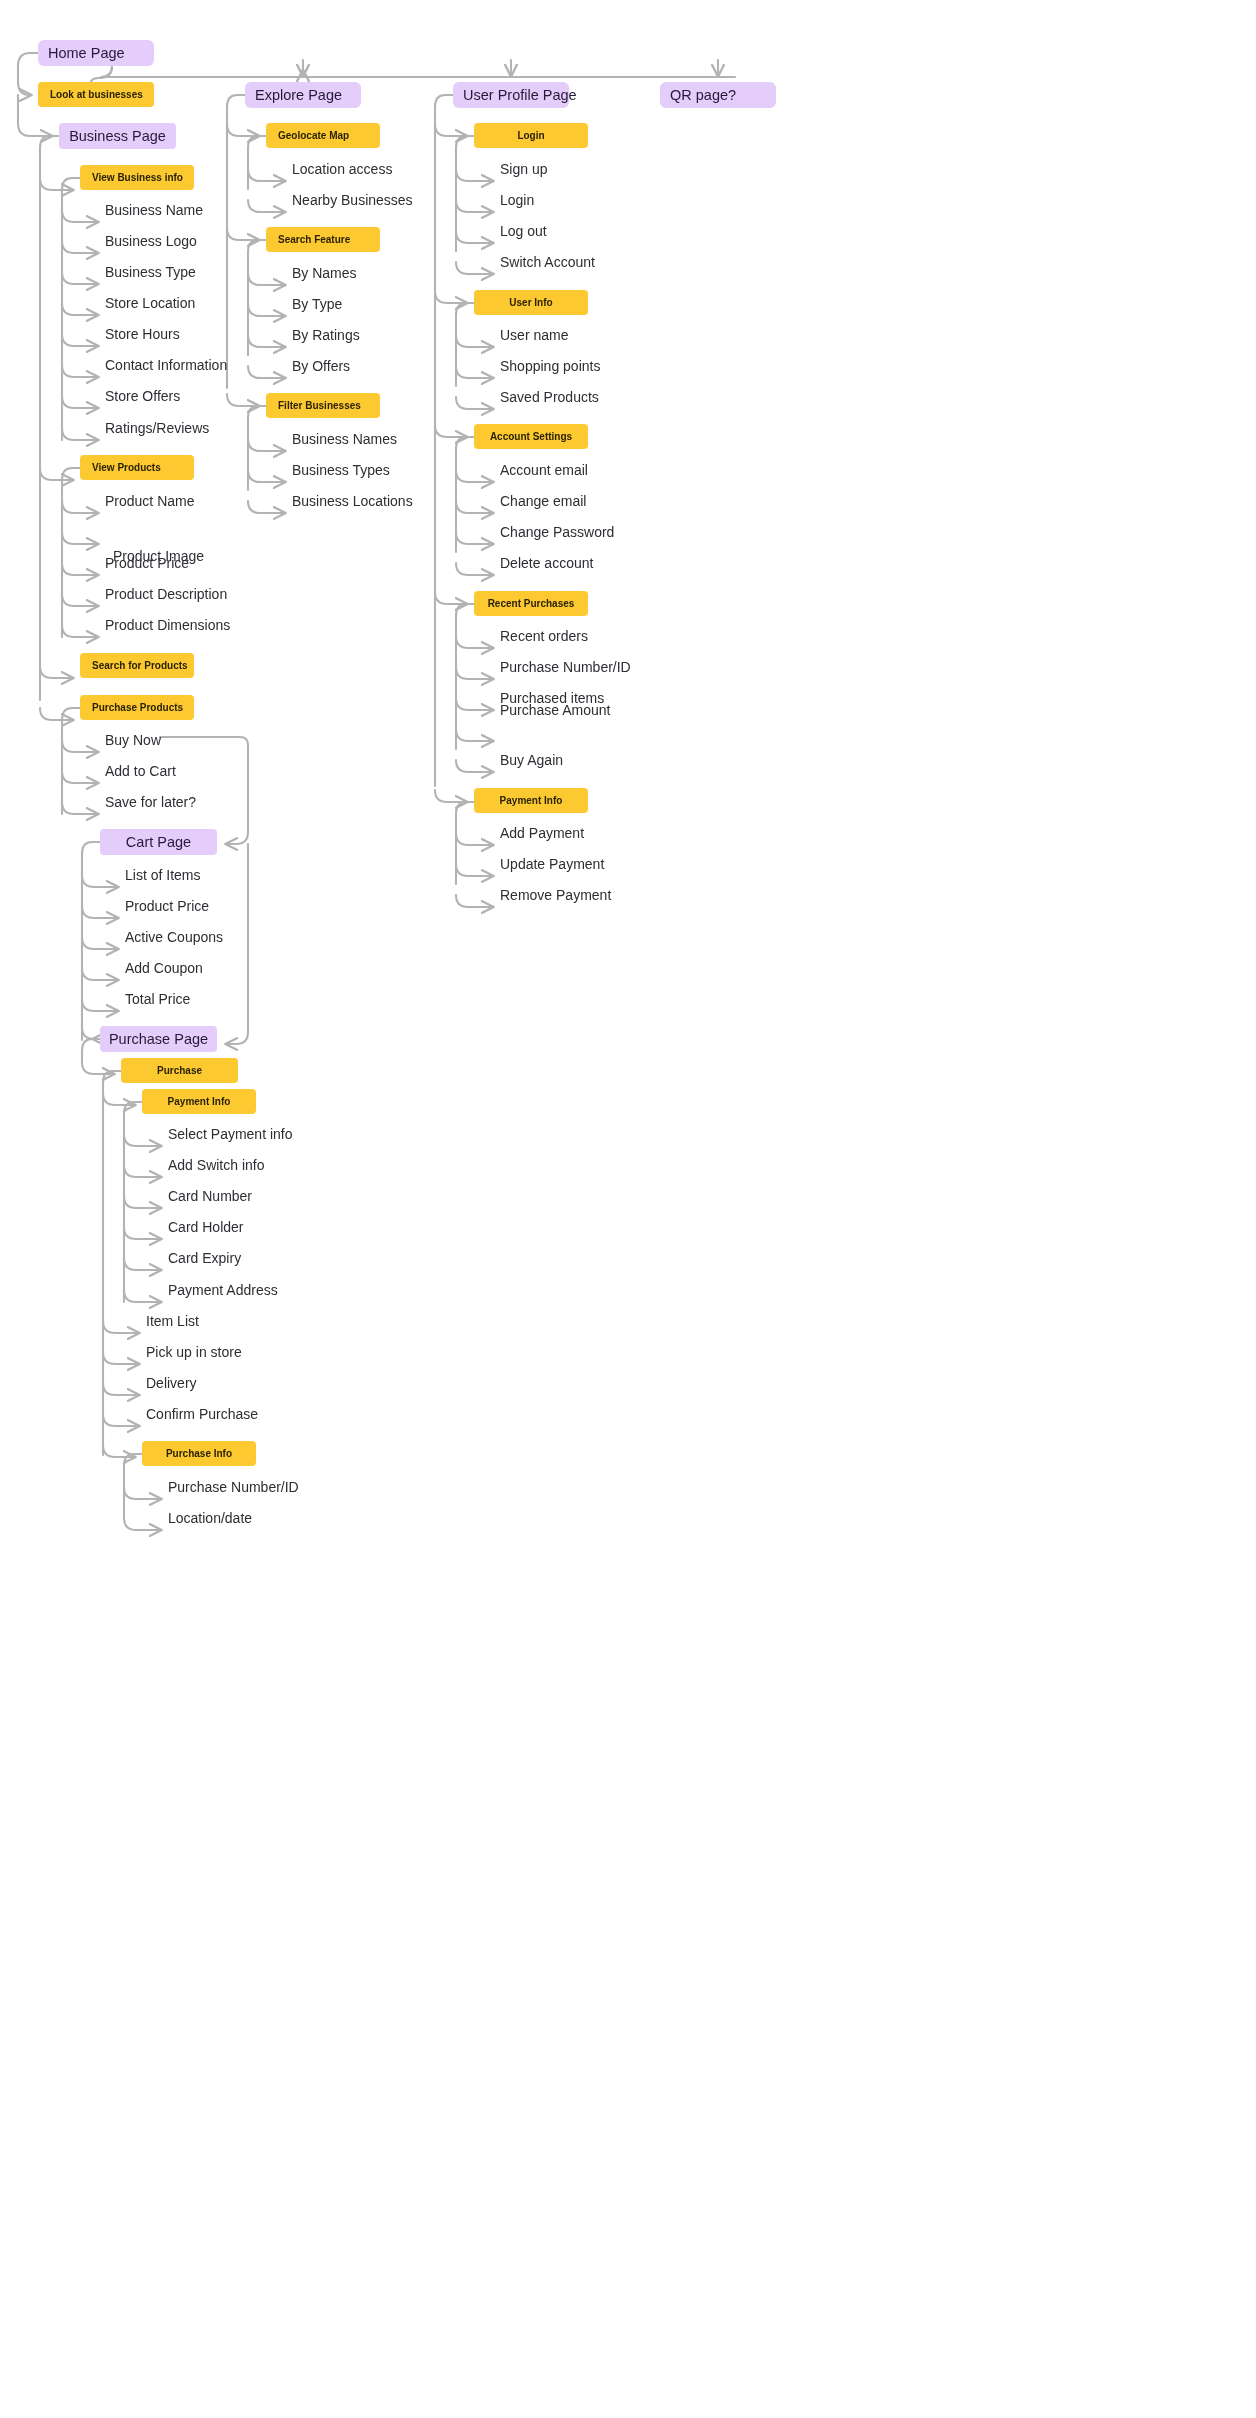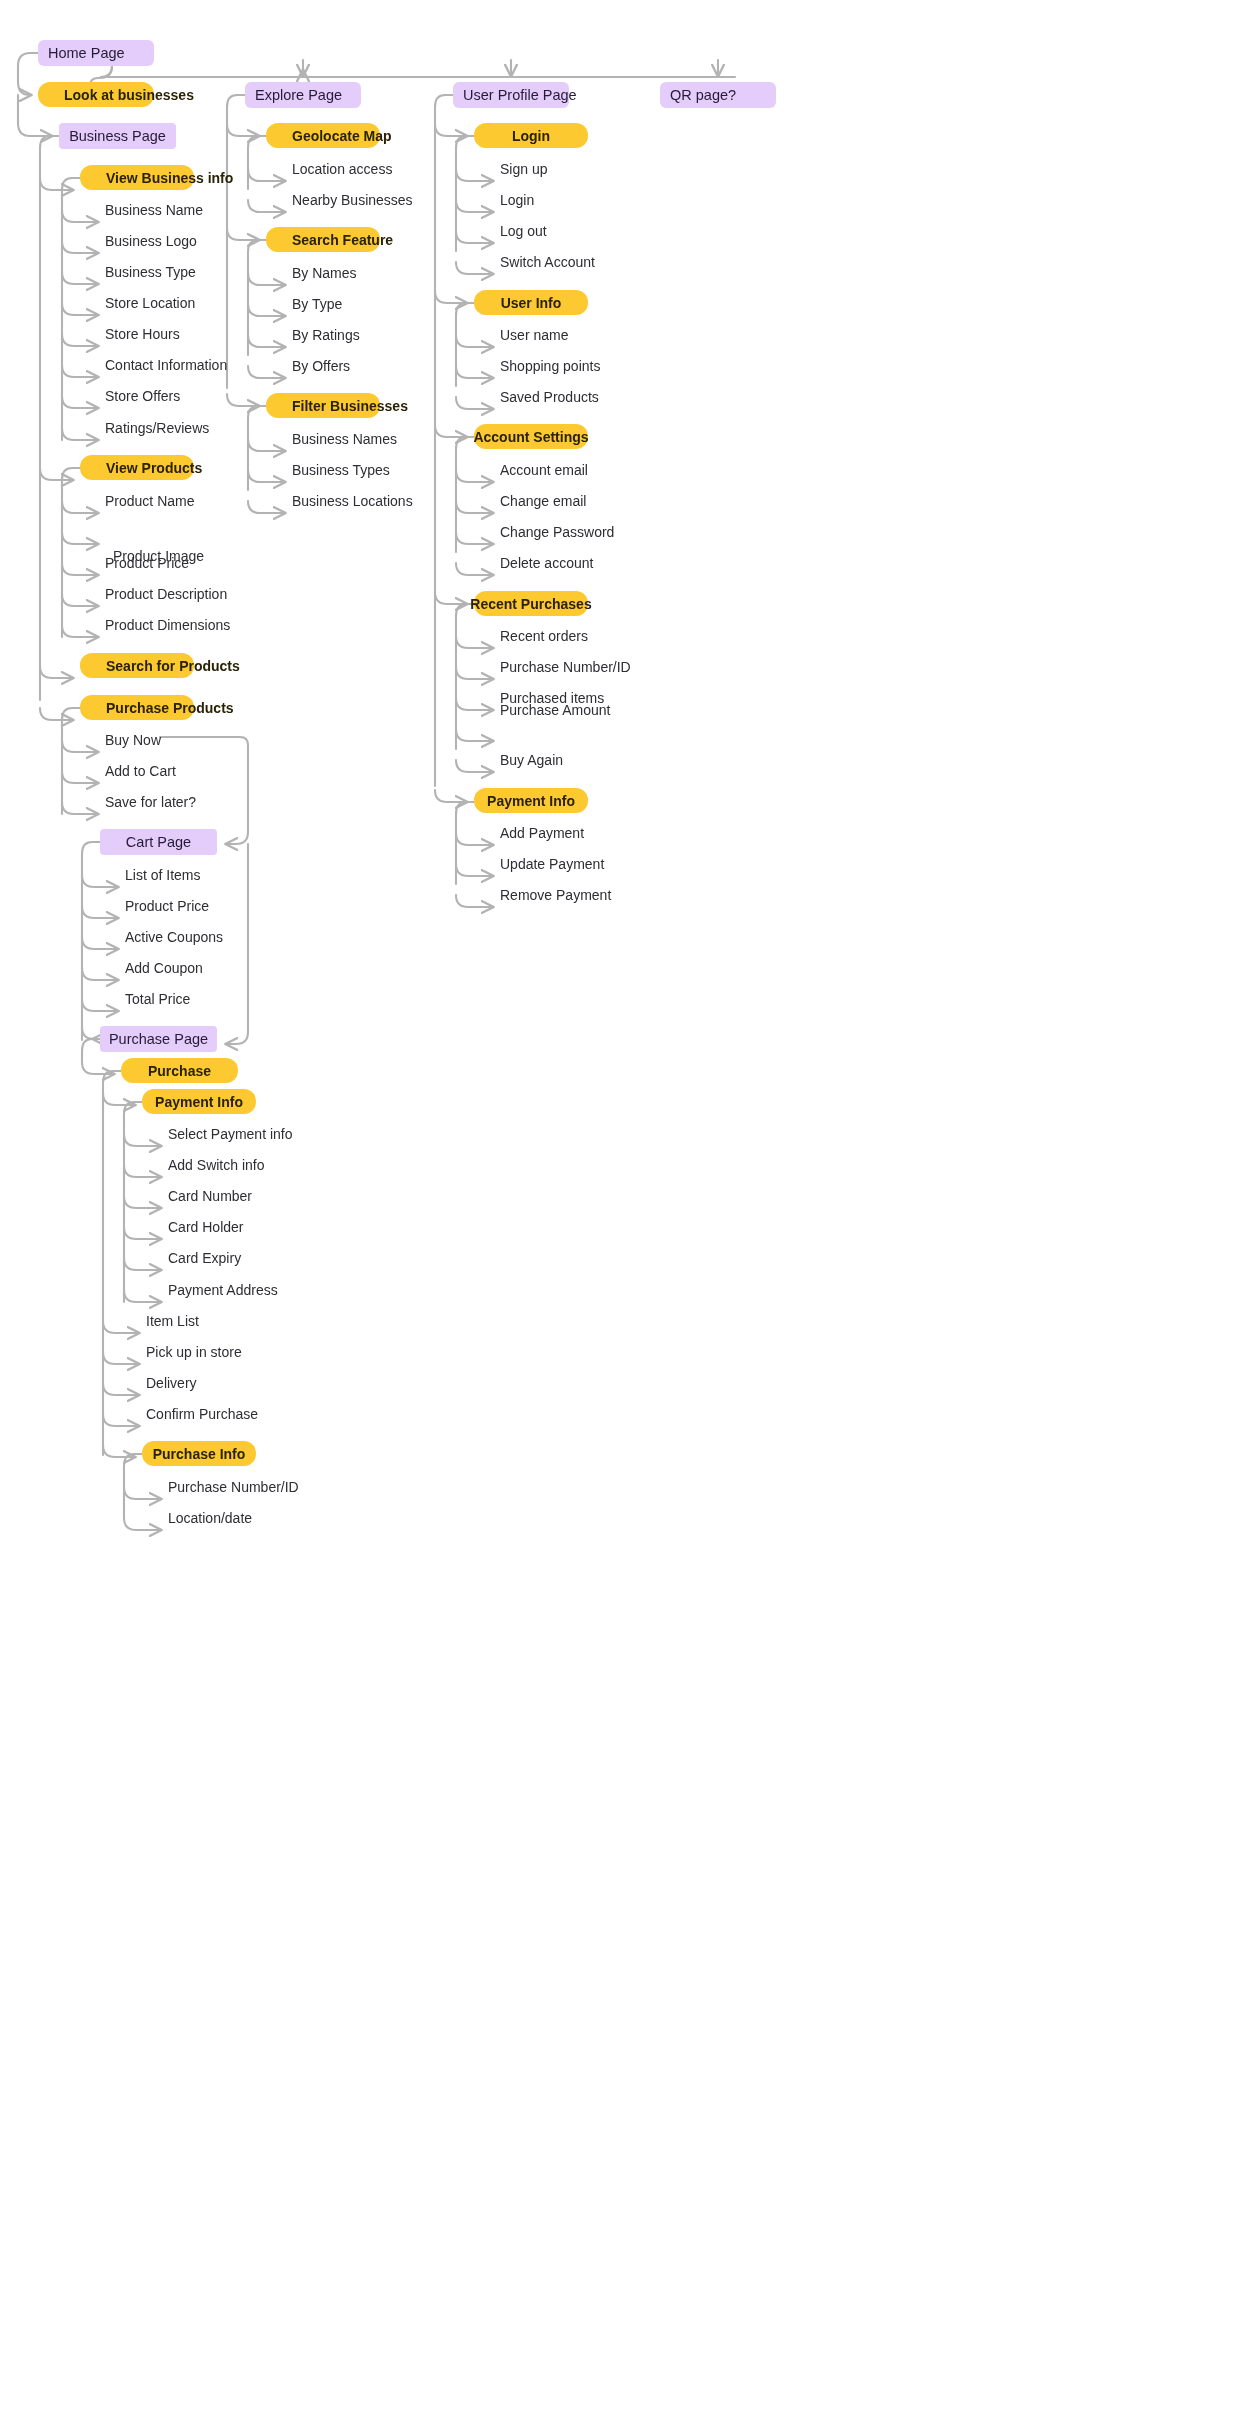--- a/index.html
+++ b/index.html
@@ -46,27 +46,27 @@
     justify-content: center;
     padding: 0 10px;
   }
   .node.page.leftal {
     justify-content: flex-start;
     border-radius: 6px;
   }
   
   .node.feature {
     background: #fcca30;
-    border-radius: 12px;
+    border-radius: 4px;
     height: 25px;
-    font-size: 14px;
+    font-size: 10px;
     font-weight: 600;
     color: #2b2205;
     justify-content: center;
-    padding: 0 26px;
+    padding: 0 12px;
   }
   .node.feature.leftal {
     justify-content: flex-start;
   }
   
   .node.leaf {
     font-size: 14px;
     color: #2d2d33;
     height: 20px;
     background: transparent;

